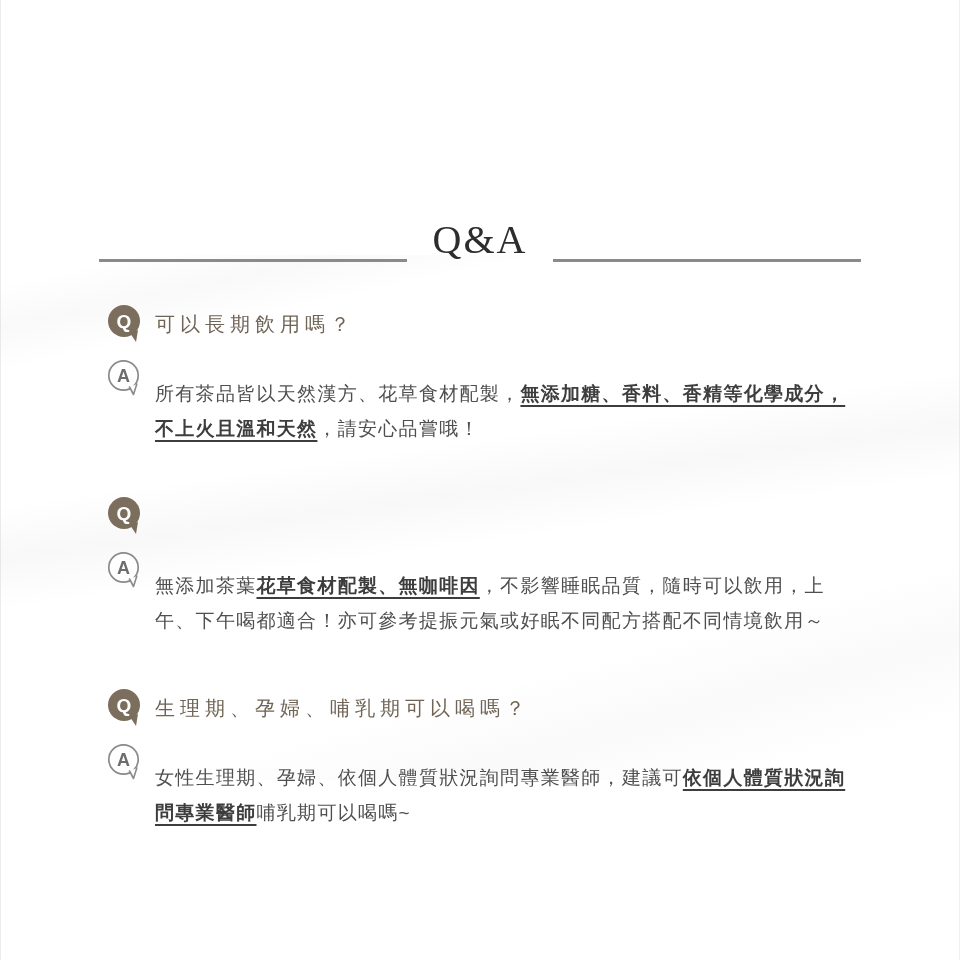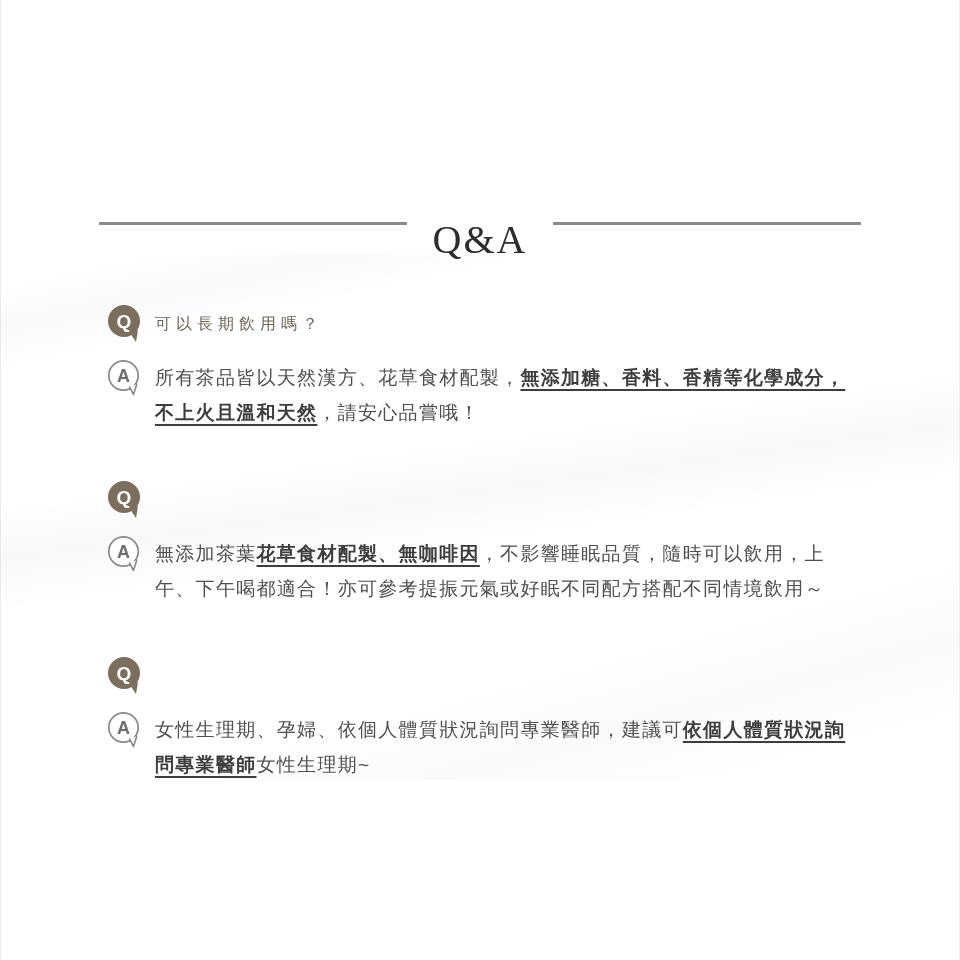--- a/index.html
+++ b/index.html
@@ -26,21 +26,21 @@
       linear-gradient(165deg, rgba(120,120,120,0.00) 72%, rgba(120,120,120,0.04) 82%, rgba(120,120,120,0.00) 92%);
     pointer-events: none;
   }
   .content {
     position: relative;
     width: 762px;
     margin: 0 auto;
     padding-top: 222px;
   }
   
-  .title-row { display: flex; align-items: flex-start; }
+  .title-row { display: flex; align-items: flex-end; }
   .divider {
     flex: 1 1 auto; height: 3px; background: #8a8a8a;
   }
   .section-title {
     flex: 0 0 auto;
     margin: 0 26px;
     font-family: "Liberation Serif", "DejaVu Serif", serif;
     font-size: 40px;
     letter-spacing: 2px;
     color: #2d2d2d;
@@ -50,34 +50,35 @@
   
   .qa-list { margin-top: 42px; padding-left: 8px; }
   .qa-item { margin-bottom: 50px; }
   .qa-item:last-child { margin-bottom: 0; }
   .q-row {
     display: flex; align-items: center; gap: 12px;
     margin-bottom: 15px;
   }
   .bubble-icon { flex: 0 0 auto; width: 36px; height: 40px; }
   .q-text {
-    font-size: 16px;
+    font-size: 20px;
     font-weight: 500;
     letter-spacing: 5px;
     color: #6f6456;
     line-height: 1.4;
   }
   .a-row { display: flex; align-items: flex-start; gap: 12px; }
   .a-row .bubble-icon { margin-top: 0; }
   .a-text {
     font-size: 19px;
     line-height: 35px;
     letter-spacing: 1.3px;
     color: #4f4f4f;
     padding-top: 1px;
+    margin-top: 16px;
   }
   .a-em {
     font-weight: 700;
     color: #3d3d3d;
     text-decoration: underline;
     text-underline-offset: 5px;
     text-decoration-thickness: 1.5px;
   }
 </style>
 </head>
@@ -135,26 +136,27 @@
       </div>
     </div>
 
     <div class="qa-item">
       <div class="q-row">
         <svg class="bubble-icon" viewBox="0 0 36 40">
           <circle cx="17" cy="17" r="16" fill="#7b6e5d"></circle>
           <path d="M23 29 L29 38 L31 26 Z" fill="#7b6e5d"></path>
           <text x="17" y="24" text-anchor="middle" font-size="19" font-weight="bold" font-family="Liberation Sans, DejaVu Sans, sans-serif" fill="#ffffff">Q</text>
         </svg>
+        <div class="q-text">生理期、孕婦、哺乳期可以喝嗎？</div>
       </div>
       <div class="a-row">
         <svg class="bubble-icon" viewBox="0 0 36 40">
           <circle cx="16.5" cy="16.5" r="14.7" fill="#ffffff" stroke="#8a8a8a" stroke-width="1.7"></circle>
           <path d="M22.5 28 L26.5 35.5 L29.8 25" fill="#ffffff"></path>
           <path d="M22.5 28 L26.5 35.5 L29.8 25" fill="none" stroke="#8a8a8a" stroke-width="1.6" stroke-linecap="round" stroke-linejoin="round"></path>
           <text x="16.5" y="23" text-anchor="middle" font-size="18" font-weight="bold" font-family="Liberation Sans, DejaVu Sans, sans-serif" fill="#6d6d6d">A</text>
         </svg>
-        <div class="a-text"><span>女性生理期、孕婦、依個人體質狀況詢問專業醫師，建議可</span><span class="a-em">依個人體質狀況詢問專業醫師</span><span>女性生理期~</span></div>
+        <div class="a-text"><span>女性生理期、孕婦、依個人體質狀況詢問專業醫師，建議可</span><span class="a-em">依個人體質狀況詢問專業醫師</span><span>哺乳期可以喝嗎~</span></div>
       </div>
     </div>
 
   </div>
 </div>
 
 </body></html>

